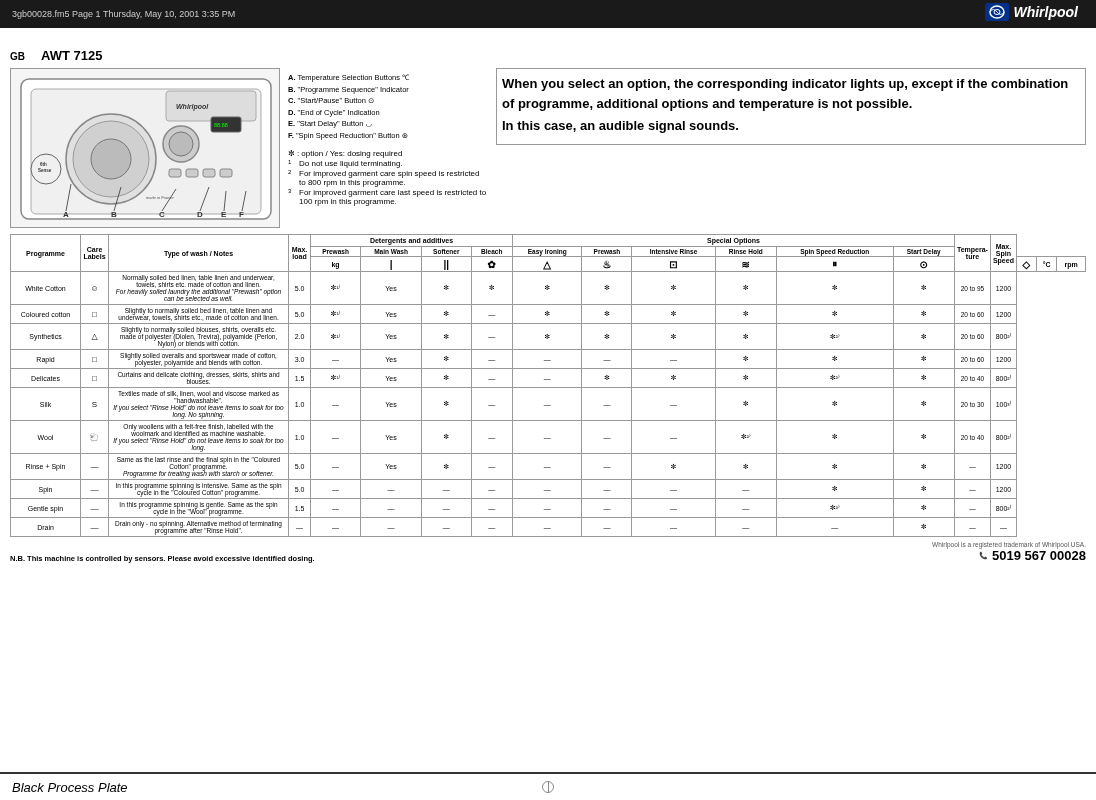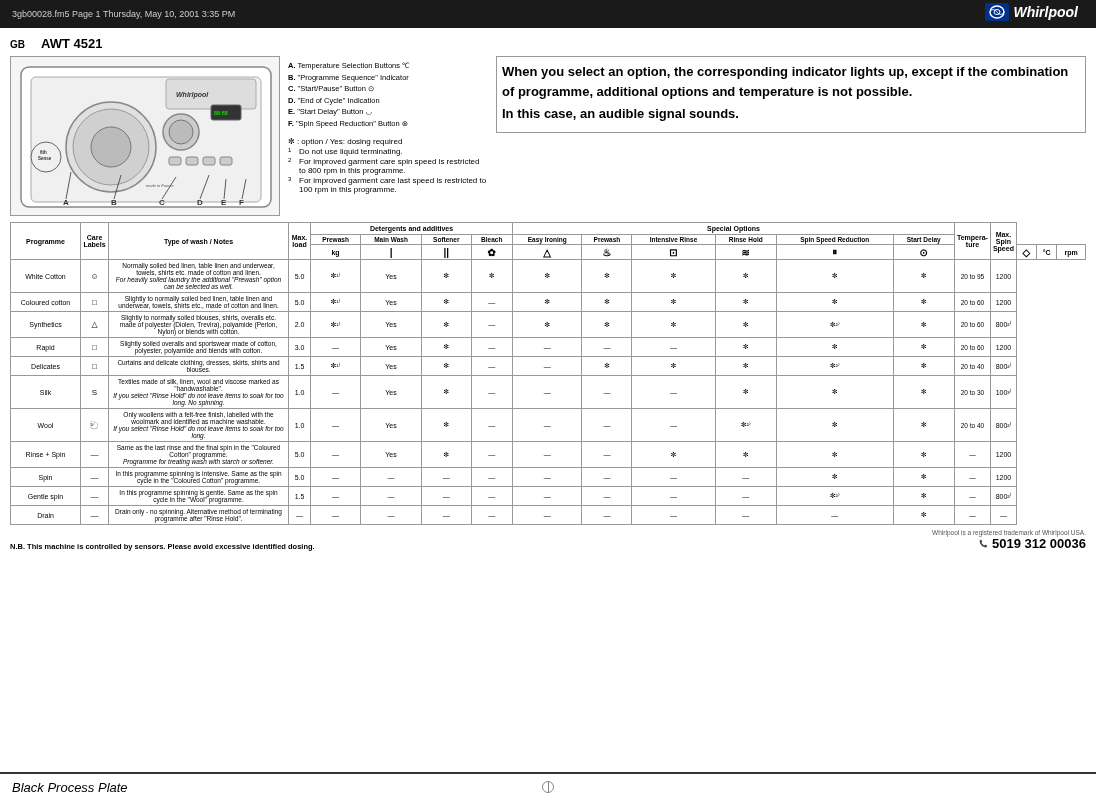--- a/index.html
+++ b/index.html
@@ -200,25 +200,25 @@
 <div style="position:absolute; top:3px; right:18px; display:flex; align-items:center; gap:4px; z-index:10;">
   <svg width="24" height="18" viewBox="0 0 24 18">
     <rect width="24" height="18" fill="#003087" rx="2"></rect>
     <ellipse cx="12" cy="9" rx="7" ry="6" fill="none" stroke="white" stroke-width="1.5"></ellipse>
     <ellipse cx="12" cy="9" rx="3" ry="2.5" fill="none" stroke="white" stroke-width="1"></ellipse>
     <path d="M5 9 Q8 4 12 9 Q16 14 19 9" fill="none" stroke="white" stroke-width="0.8"></path>
   </svg>
   <span style="color:white; font-size:14px; font-weight:bold; font-style:italic;">Whirlpool</span>
 </div>
 
-<div class="main-content" style="padding-top: 8px;">
+<div class="main-content" style="padding-top: 20px;">
 
   <div style="display:flex; align-items:baseline; gap:16px; margin-bottom:5px;">
     <span style="font-size:10px; font-weight:bold;">GB</span>
-    <span style="font-size:13px; font-weight:bold;">AWT 4521</span>
+    <span style="font-size:13px; font-weight:bold;">AWT 7125</span>
   </div>
 
   <div class="upper-section">
 
     <div class="machine-image">
       <svg width="270" height="160" viewBox="0 0 270 160">
 
         <rect x="10" y="10" width="250" height="140" rx="8" fill="white" stroke="#888" stroke-width="1.5"></rect>
 
         <rect x="20" y="20" width="230" height="125" rx="5" fill="#f0f0f0" stroke="#aaa" stroke-width="1"></rect>
@@ -554,21 +554,21 @@
     </tr>
       </tbody>
   </table>
 
   <div class="footer-area">
     <span class="nb-text">N.B. This machine is controlled by sensors. Please avoid excessive identified dosing.</span>
     <div class="barcode-area">
       <div class="registered-tm">Whirlpool is a registered trademark of Whirlpool USA.</div>
       <div style="display:flex; align-items:center; justify-content:flex-end; gap:4px;">
         <span>📞</span>
-        <span class="barcode-num">5019 312 00036</span>
+        <span class="barcode-num">5019 567 00028</span>
       </div>
     </div>
   </div>
 
 </div>
 
 <div class="bottom-bar">
   <span class="bottom-text">Black Process Plate</span>
 
   <div style="position:absolute; left:50%; transform:translateX(-50%); width:12px; height:12px; border-radius:50%; border:1px solid #888; display:flex; align-items:center; justify-content:center;">

